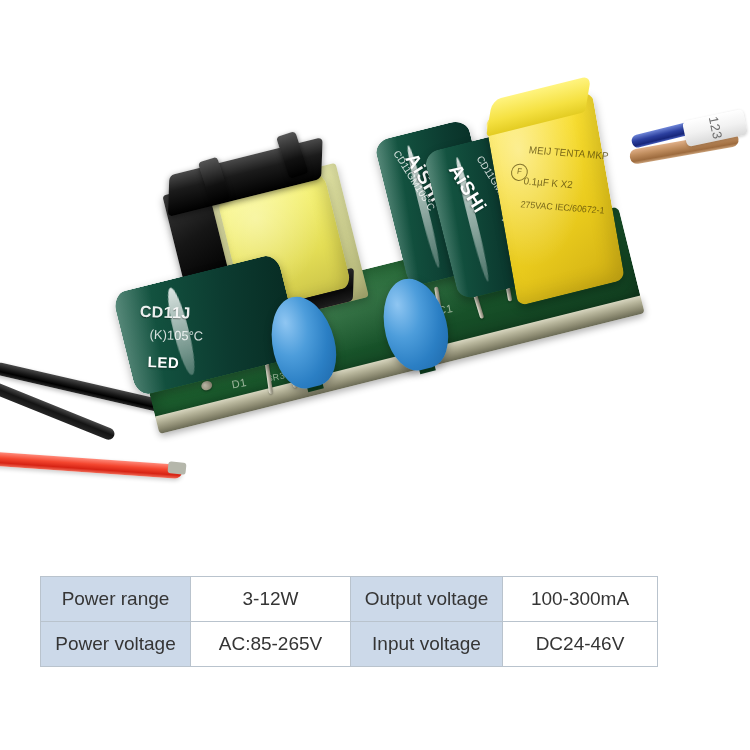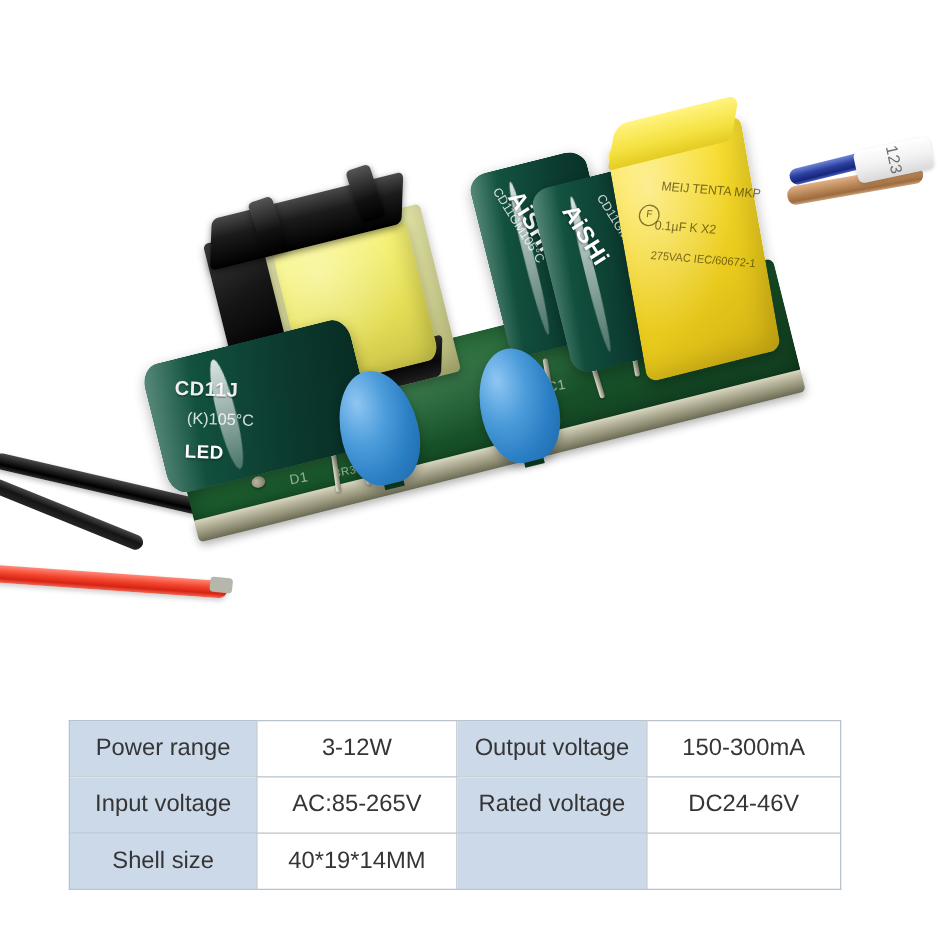--- a/index.html
+++ b/index.html
@@ -357,21 +357,21 @@
     width: 16px; height: 30px;
     background: #0d3d1f;
     border-radius: 8px 8px 0 0;
   }
   #disc-1 { left: 272px; top: 296px; }
   #disc-2 { left: 384px; top: 278px; }
 
   
   #spec-table-wrap {
     position: absolute;
-    left: 55px;
+    left: 40px;
     top: 576px;
     width: 617px;
   }
   table.spec {
     border-collapse: collapse;
     width: 617px;
     table-layout: fixed;
   }
   table.spec td {
     border: 1px solid #b9c3cd;
@@ -495,29 +495,23 @@
       <col class="c1">
         <col class="c2">
         <col class="c3">
         <col class="c4">
     </colgroup>
     <tbody>
       <tr>
         <td class="lbl">Power range</td>
         <td class="val">3-12W</td>
         <td class="lbl">Output voltage</td>
-        <td class="val">150-300mA</td>
+        <td class="val">100-300mA</td>
       </tr>
       <tr>
+        <td class="lbl">Power voltage</td>
+        <td class="val">AC:85-265V</td>
         <td class="lbl">Input voltage</td>
-        <td class="val">AC:85-265V</td>
-        <td class="lbl">Rated voltage</td>
         <td class="val">DC24-46V</td>
-      </tr>
-      <tr>
-        <td class="lbl">Shell size</td>
-        <td class="val">40*19*14MM</td>
-        <td class="lbl"></td>
-        <td class="val"></td>
       </tr>
     </tbody>
   </table>
 </div>
 
 </body></html>

